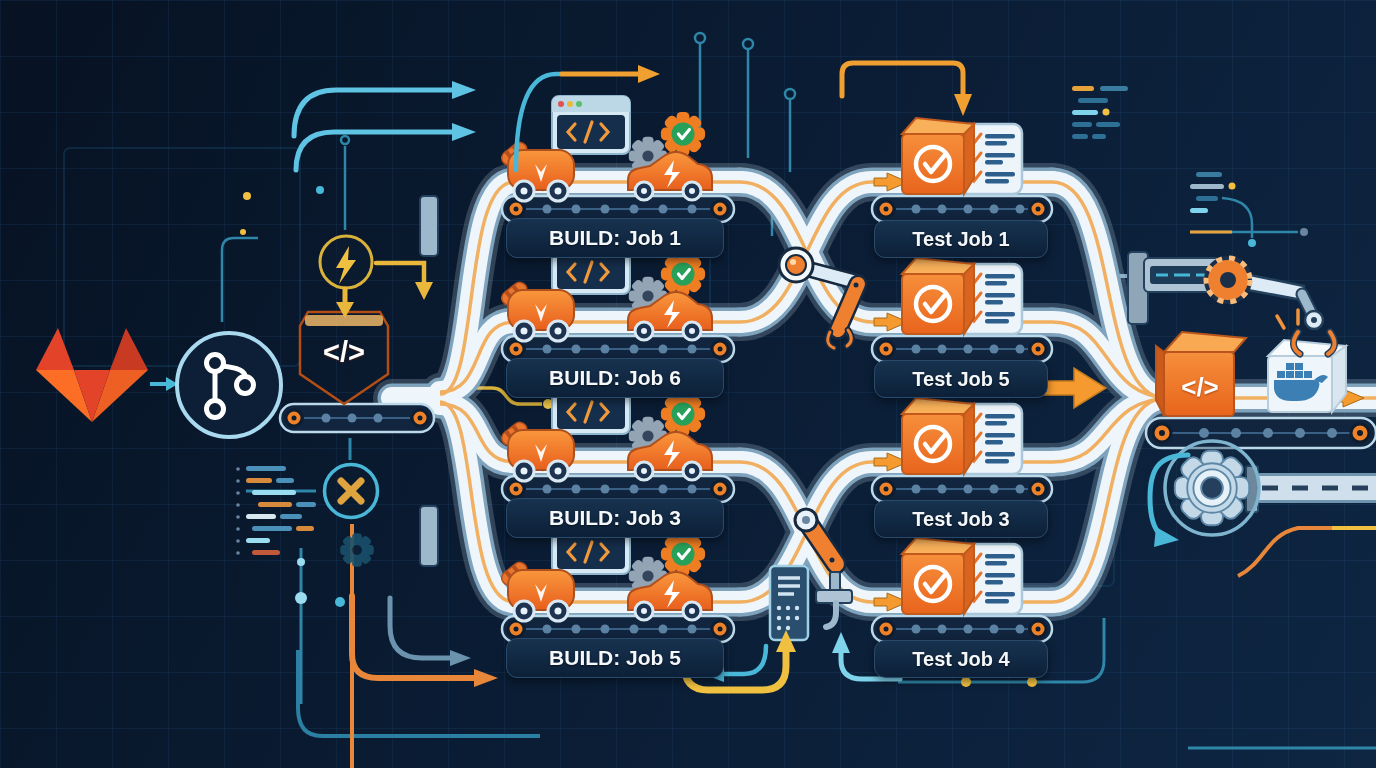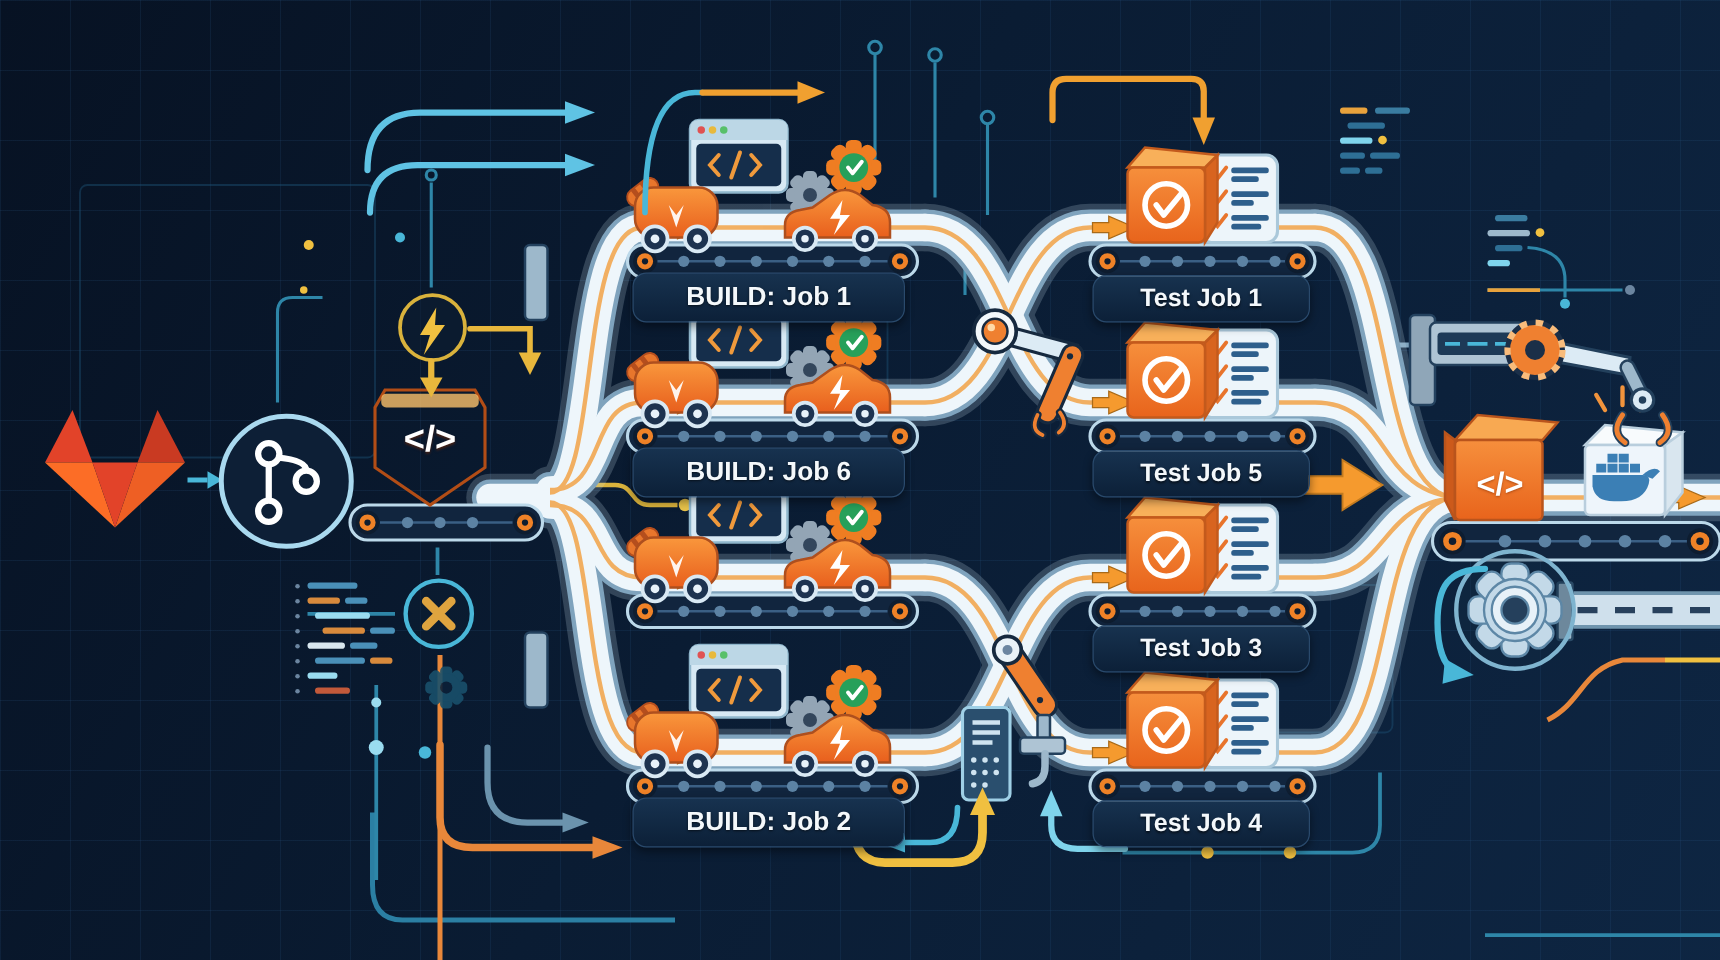--- a/index.html
+++ b/index.html
@@ -552,22 +552,25 @@
     <polygon points="1156,527 1154,547 1179,540" fill="#49b7d8"></polygon>
   </g>
 </svg>
 
 <div class="plate build" style="top:218px">
       <span>BUILD: Job 1</span>
     </div>
 <div class="plate build" style="top:358px">
       <span>BUILD: Job 6</span>
     </div>
+<div class="plate build" style="top:498px">
+      <span>BUILD: Job 3</span>
+    </div>
 <div class="plate build" style="top:638px">
-      <span>BUILD: Job 2</span>
+      <span>BUILD: Job 5</span>
     </div>
 <div class="plate test" style="top:220px">
       <span>Test Job 1</span>
     </div>
 <div class="plate test" style="top:360px">
       <span>Test Job 5</span>
     </div>
 <div class="plate test" style="top:500px">
       <span>Test Job 3</span>
     </div>

